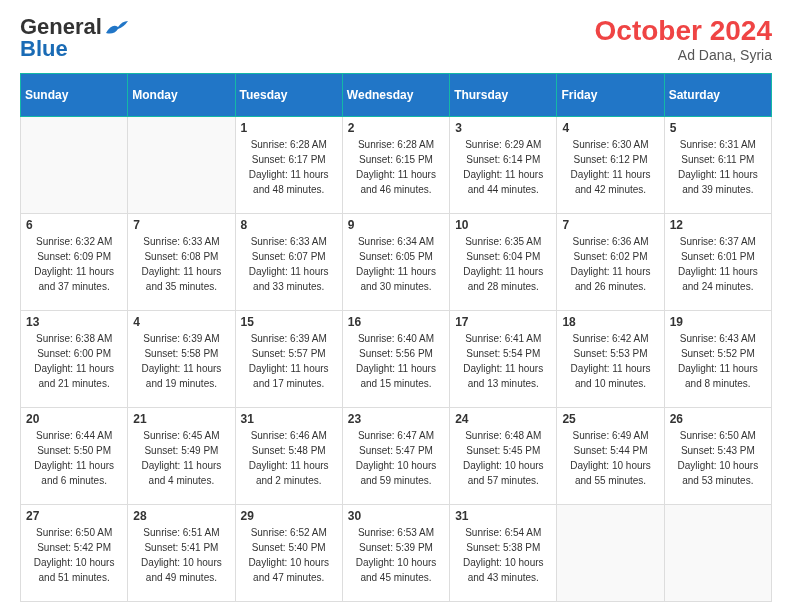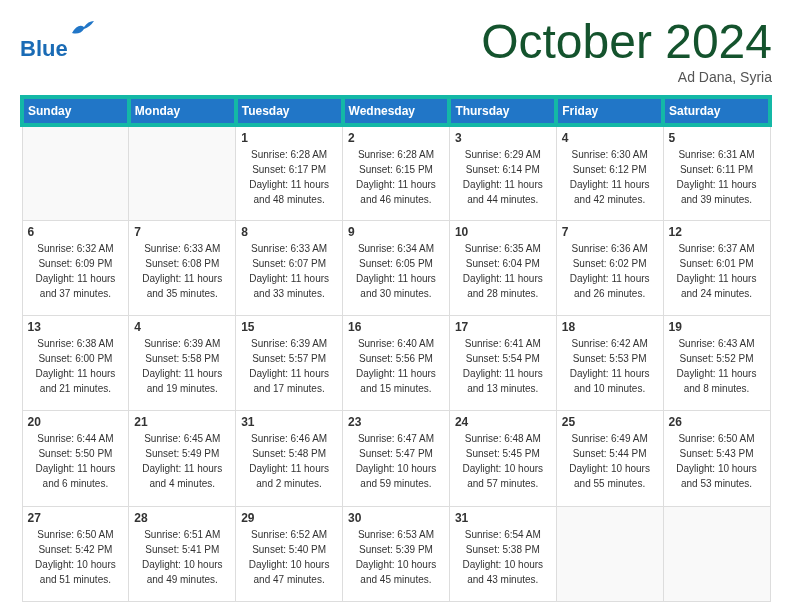--- a/index.html
+++ b/index.html
@@ -25,44 +25,44 @@
     }
     .logo {
       display: flex;
       flex-direction: column;
       align-items: flex-start;
     }
     .title-area {
       text-align: right;
     }
     .month-title {
-      font-size: 48px;
-      font-weight: normal;
-      color: #14532d;
+      font-size: 28px;
+      font-weight: bold;
+      color: #ef4444;
       line-height: 1.1;
     }
     .location {
       font-size: 14px;
       color: #555;
     }
     .calendar {
       flex: 1;
       border: 1px solid #ccc;
       border-collapse: collapse;
       width: 100%;
       table-layout: fixed;
     }
     .calendar th {
       background: #2176c7;
       color: #fff;
       font-size: 12px;
       font-weight: bold;
-      padding: 5px 4px;
+      padding: 14px 4px;
       text-align: left;
-      border: 4px solid #14b8a6;
+      border: 1px solid #14b8a6;
     }
     .calendar td {
       border: 1px solid #ddd;
       vertical-align: top;
       padding: 4px 5px;
       font-size: 9.5px;
       color: #333;
       background: #fff;
       height: 88px;
     }
@@ -84,21 +84,21 @@
     }
   </style>
 </head>
 <body>
 
 <div class="page">
   <div class="header">
     <div class="logo">
       <div style="display:flex; align-items:center; gap:0;">
         <div style="font-size:22px; font-weight:bold; color:#333; line-height:1.0;">
-          <br><span style="color:#1a6bb5;">Blue</span>
+          <span style="color:#333;">General</span><br><span style="color:#1a6bb5;">Blue</span>
         </div>
         <div style="margin-left:2px; margin-top:-14px;">
           <svg width="26" height="20" viewBox="0 0 26 20">
             <path d="M2,14 Q8,4 14,8 Q18,2 24,2 Q20,8 14,10 Q10,16 2,14Z" fill="#2176c7"></path>
           </svg>
         </div>
       </div>
     </div>
     <div class="title-area">
       <div class="month-title">October 2024</div>

